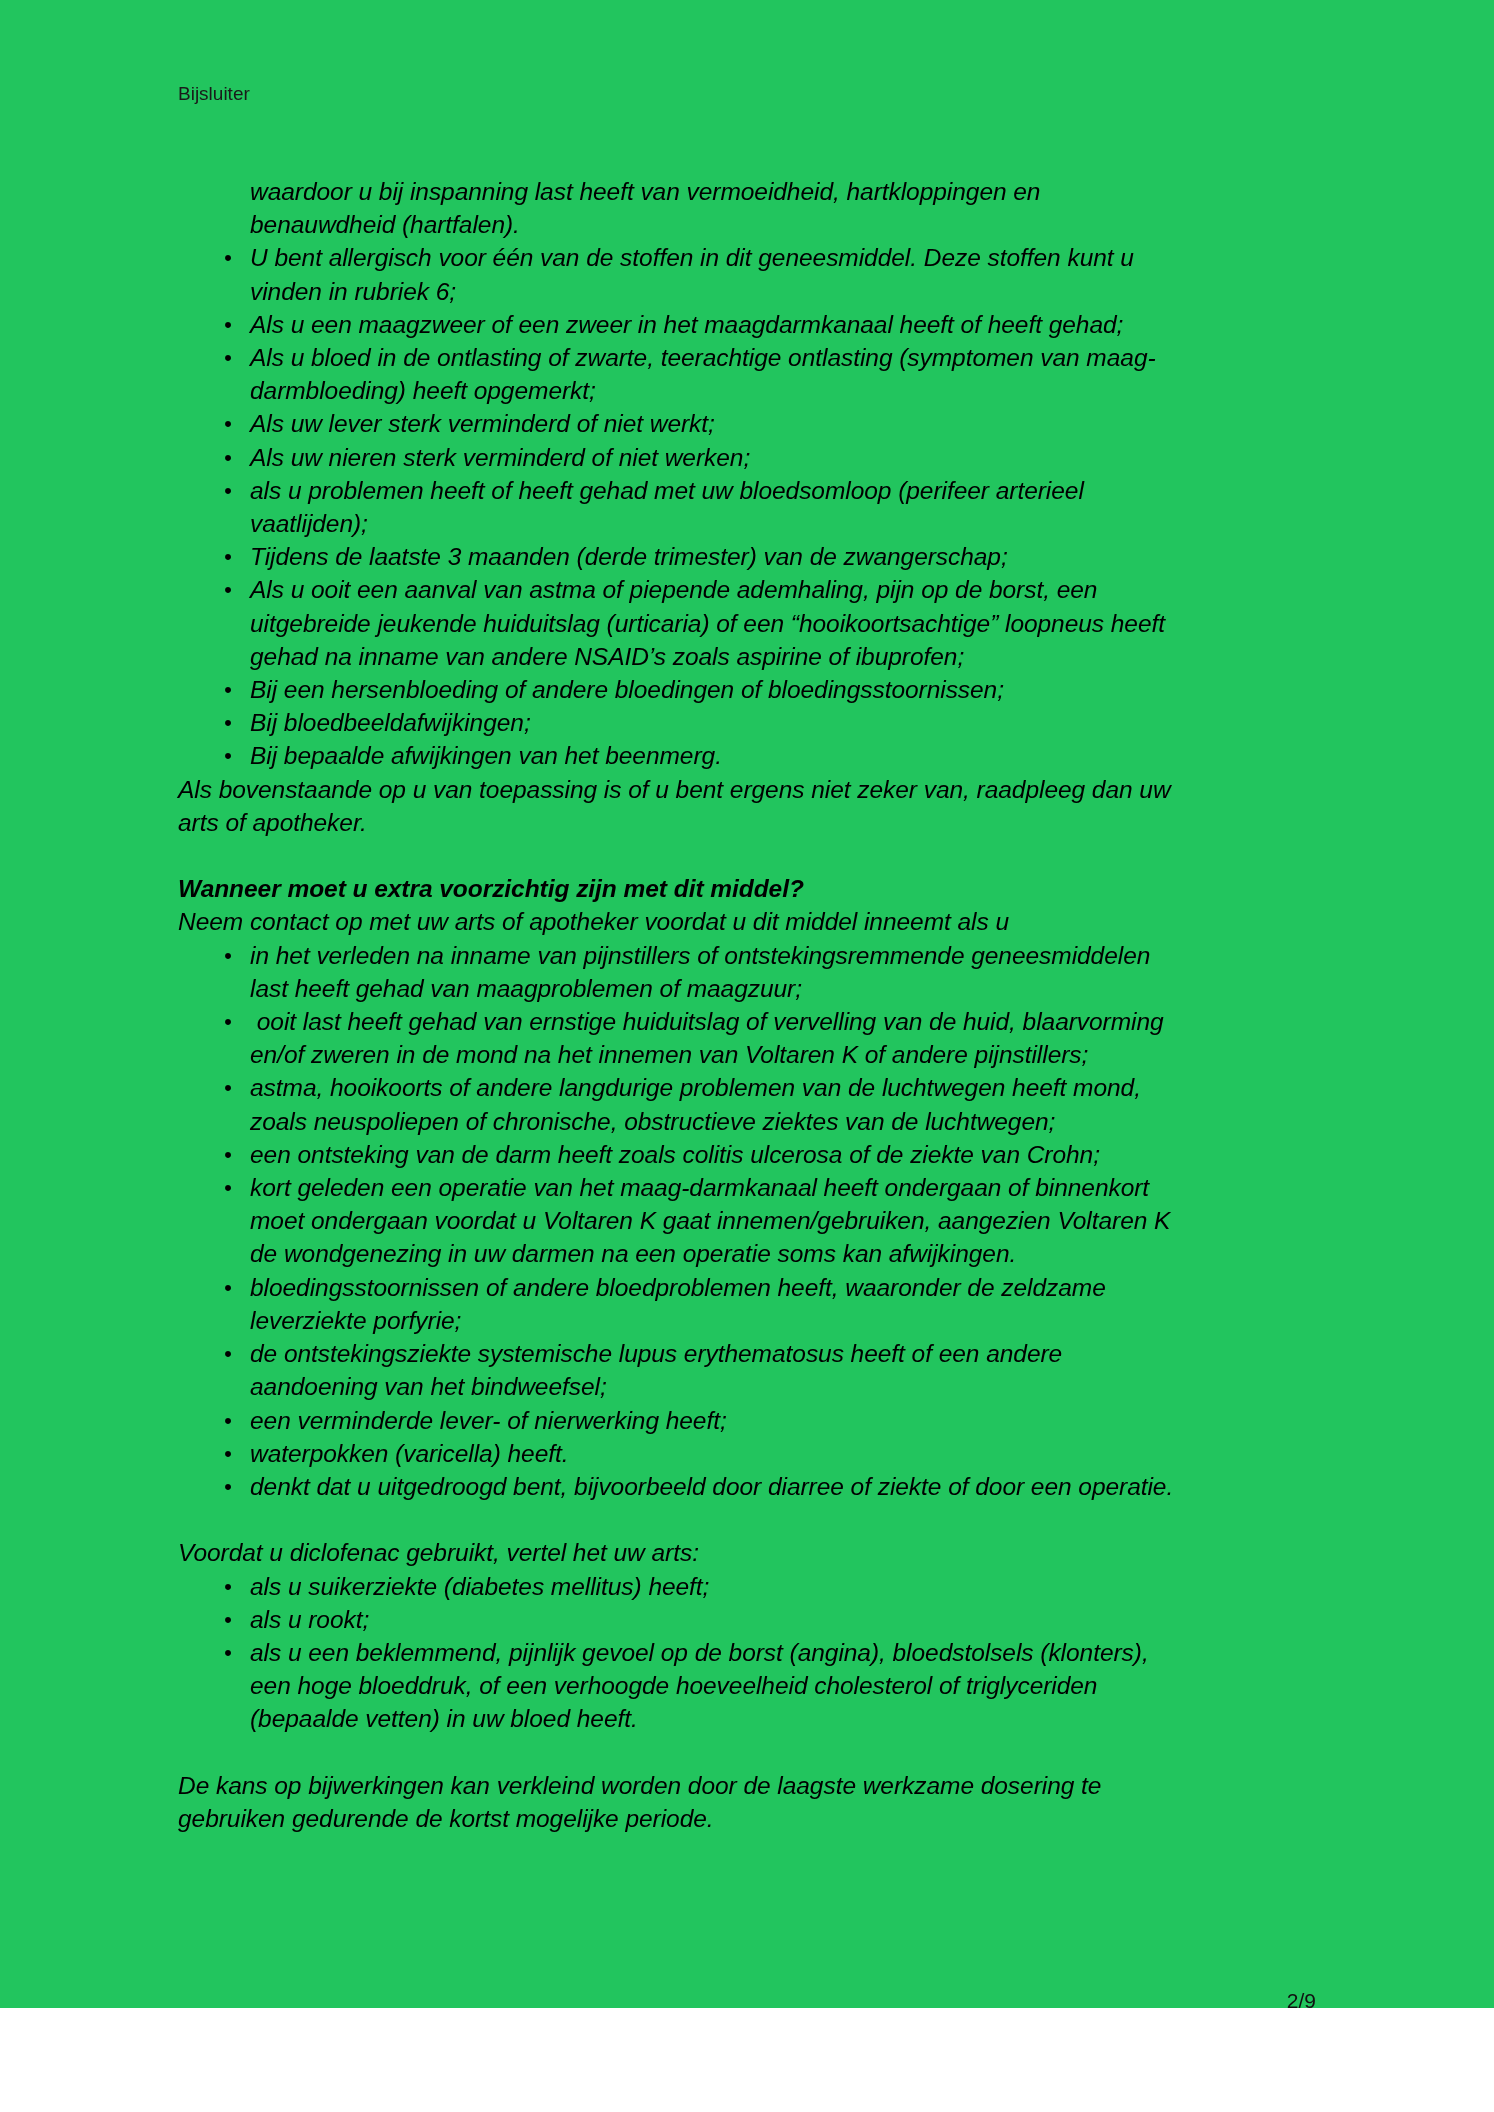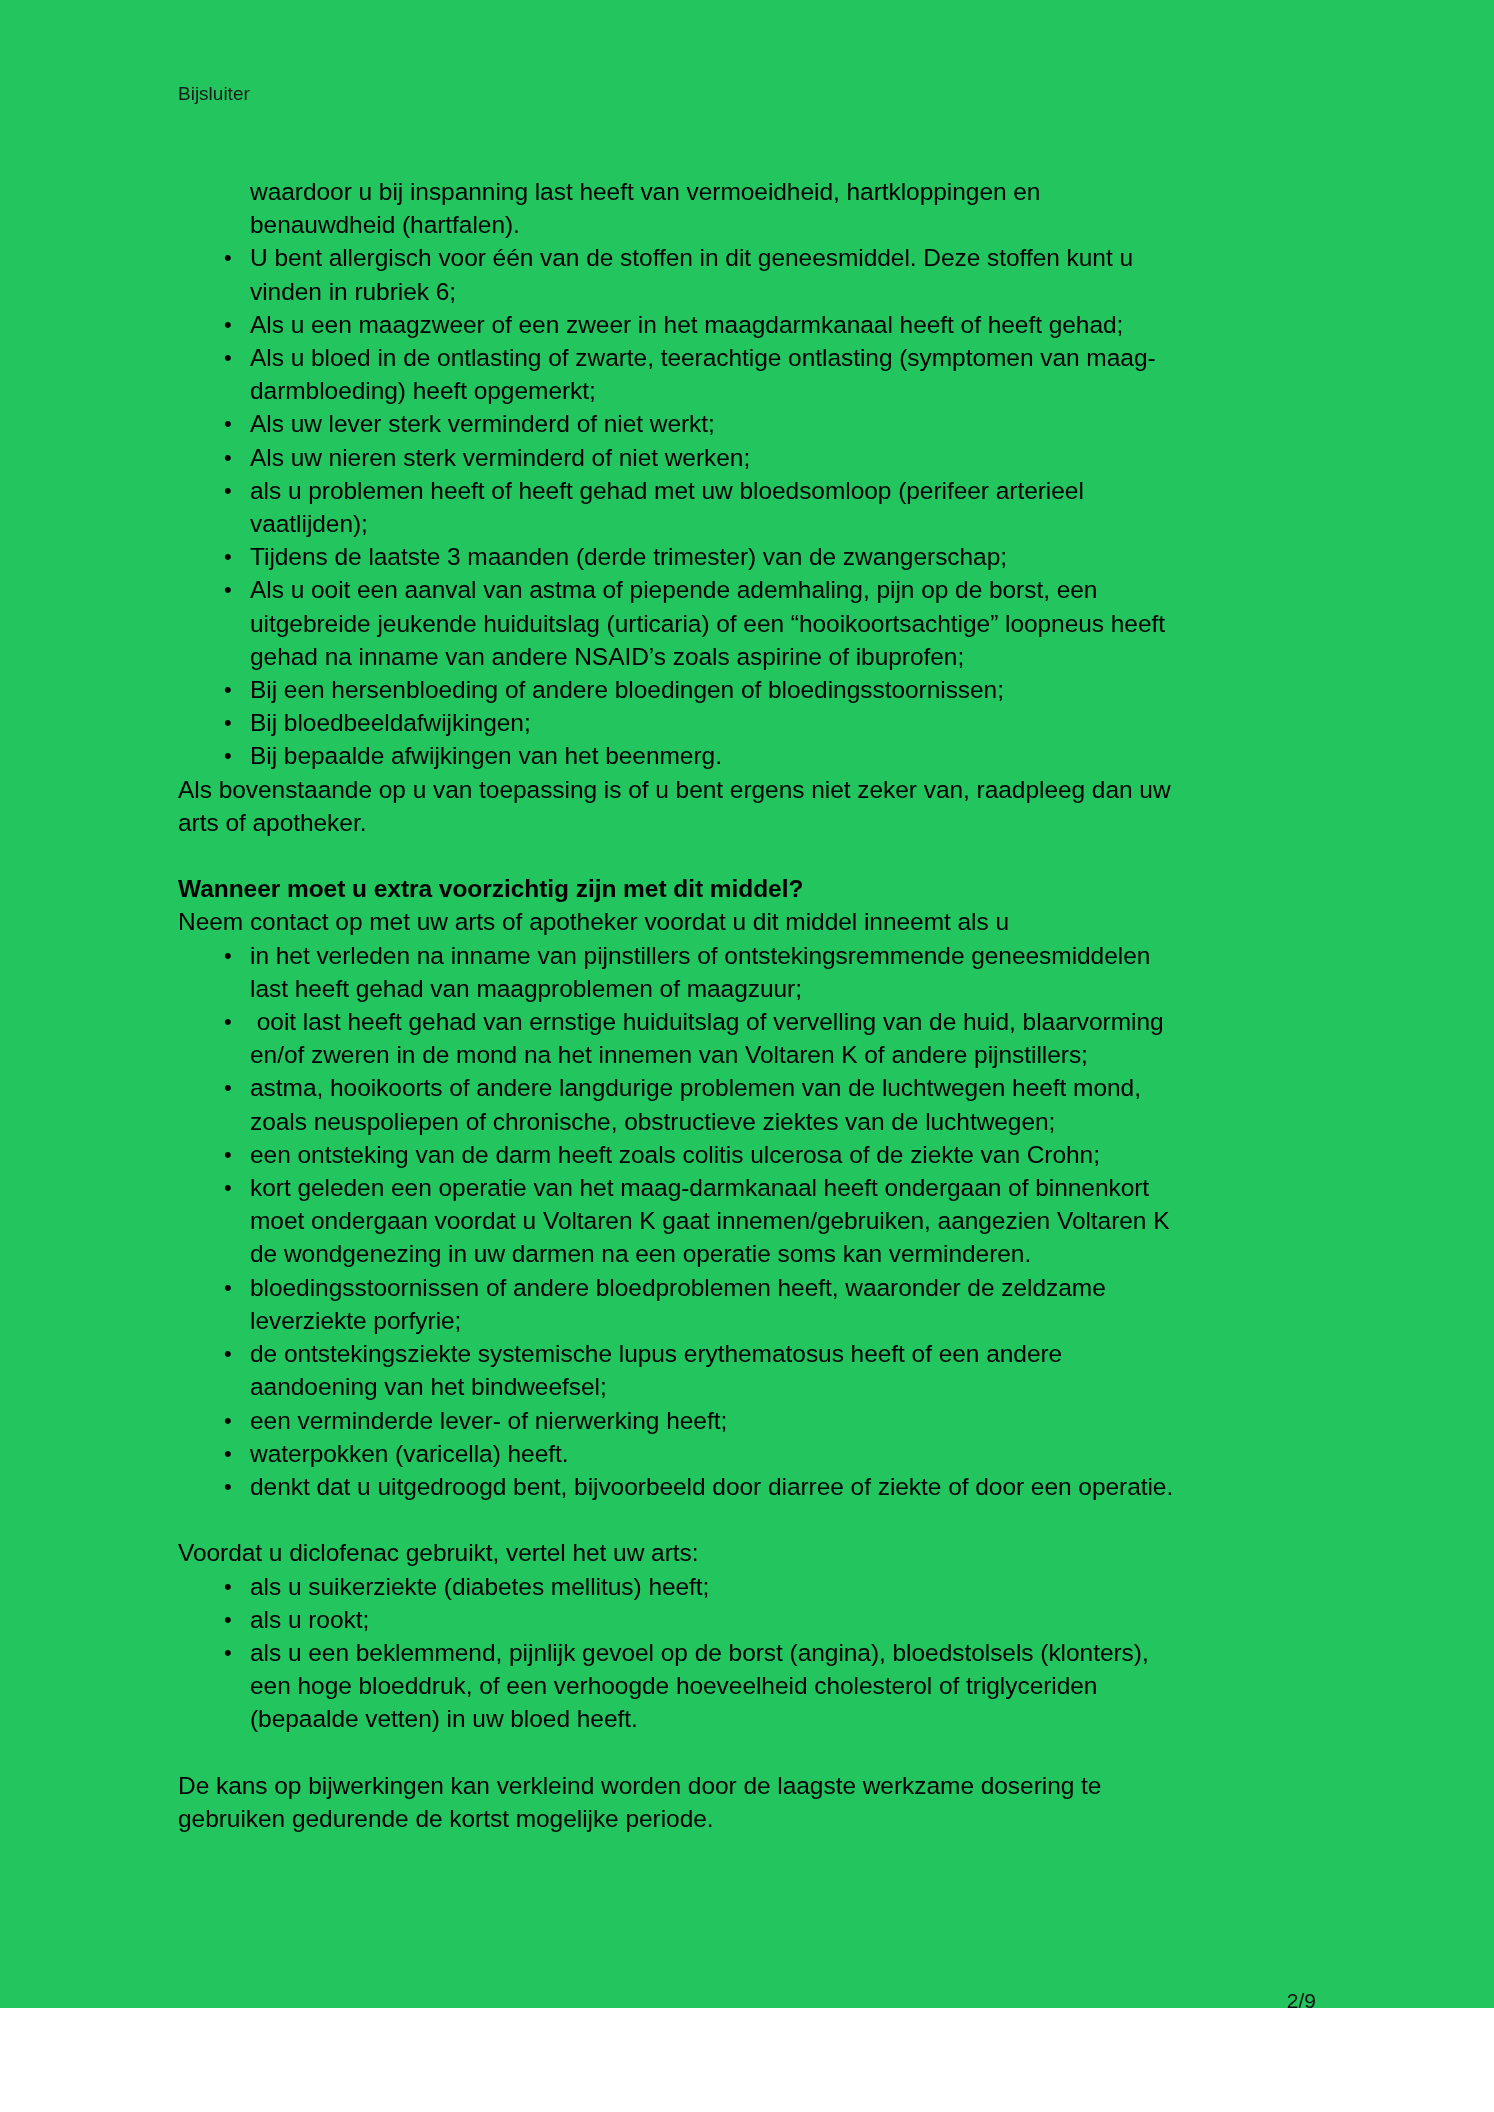--- a/index.html
+++ b/index.html
@@ -30,20 +30,21 @@
     top: 1988px;
     font-size: 21px;
     line-height: 26px;
     color: #111111;
   }
   .content {
     position: absolute;
     left: 178px;
     top: 175px;
     width: 1124px;
+    font-style: italic;
   }
   .para {
     font-size: 24.5px;
     line-height: 33.2px;
     letter-spacing: -0.05px;
     margin: 0;
     text-align: left;
     white-space: pre-wrap;
   }
   .para.bold {
@@ -118,21 +119,21 @@
     <ul class="bullets">
       <li>in het verleden na inname van pijnstillers of ontstekingsremmende geneesmiddelen
 last heeft gehad van maagproblemen of maagzuur;</li>
       <li> ooit last heeft gehad van ernstige huiduitslag of vervelling van de huid, blaarvorming
 en/of zweren in de mond na het innemen van Voltaren K of andere pijnstillers;</li>
       <li>astma, hooikoorts of andere langdurige problemen van de luchtwegen heeft mond,
 zoals neuspoliepen of chronische, obstructieve ziektes van de luchtwegen;</li>
       <li>een ontsteking van de darm heeft zoals colitis ulcerosa of de ziekte van Crohn;</li>
       <li>kort geleden een operatie van het maag-darmkanaal heeft ondergaan of binnenkort
 moet ondergaan voordat u Voltaren K gaat innemen/gebruiken, aangezien Voltaren K
-de wondgenezing in uw darmen na een operatie soms kan verminderen.</li>
+de wondgenezing in uw darmen na een operatie soms kan afwijkingen.</li>
       <li>bloedingsstoornissen of andere bloedproblemen heeft, waaronder de zeldzame
 leverziekte porfyrie;</li>
       <li>de ontstekingsziekte systemische lupus erythematosus heeft of een andere
 aandoening van het bindweefsel;</li>
       <li>een verminderde lever- of nierwerking heeft;</li>
       <li>waterpokken (varicella) heeft.</li>
       <li>denkt dat u uitgedroogd bent, bijvoorbeeld door diarree of ziekte of door een operatie.</li>
     </ul>
 
     <div class="spacer-line"></div>

